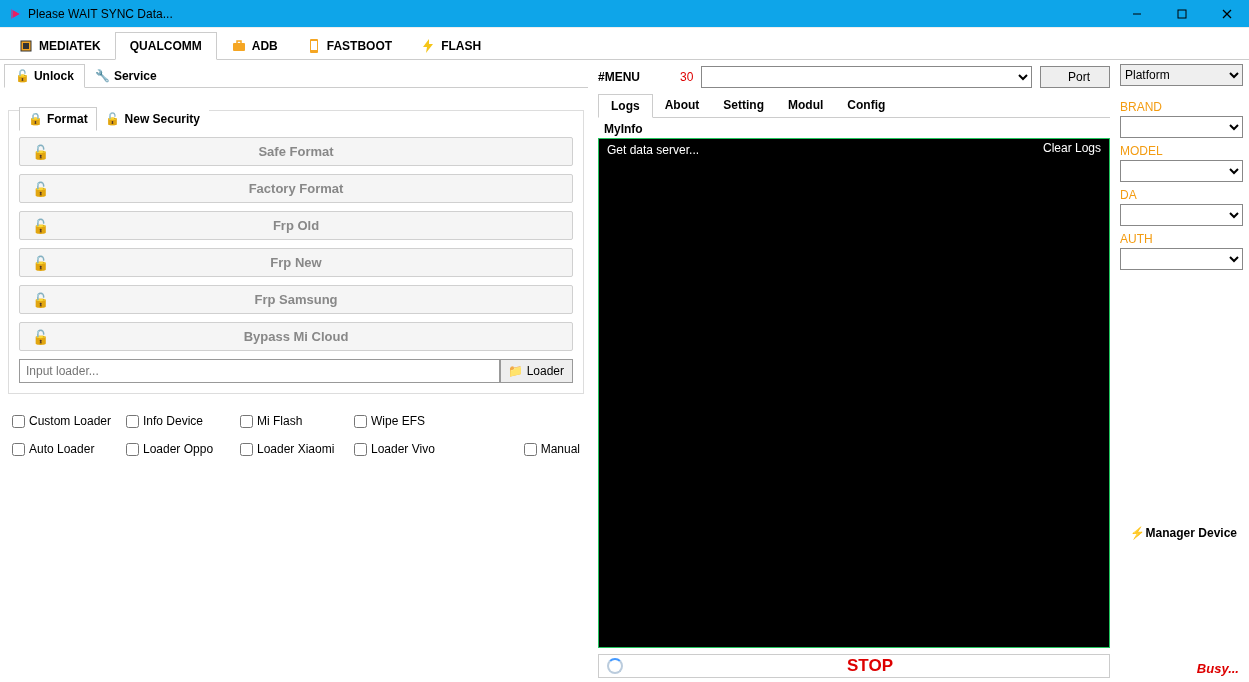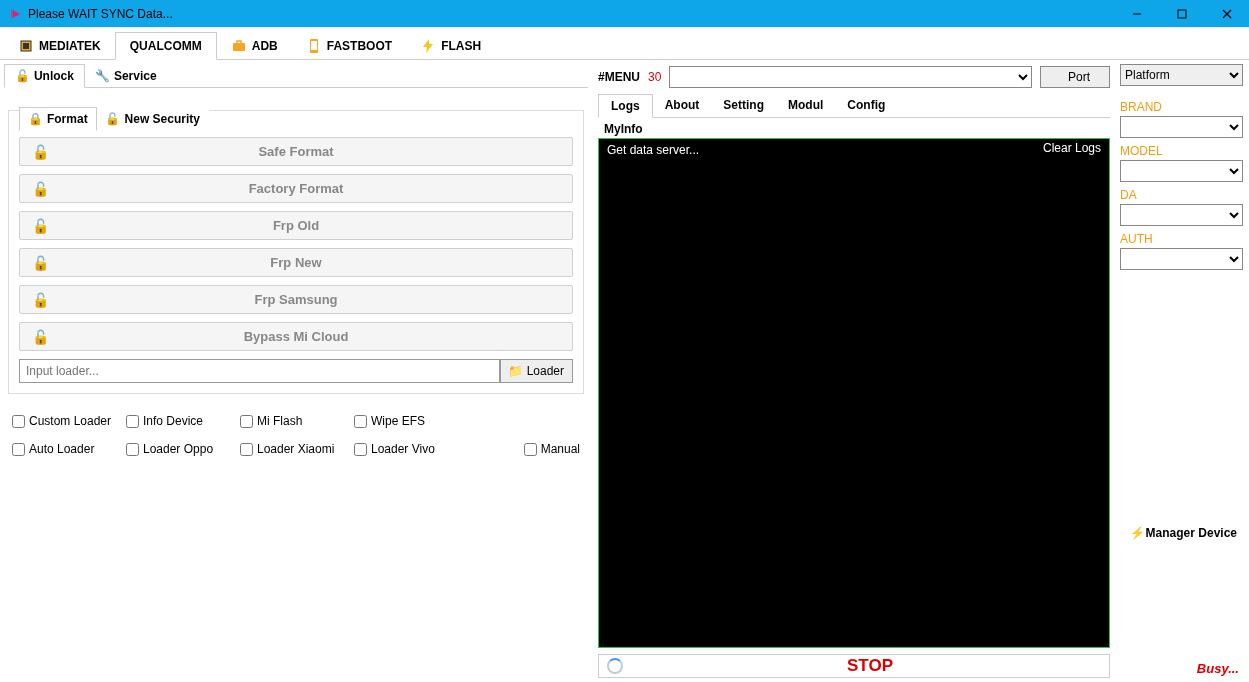--- a/index.html
+++ b/index.html
@@ -45,21 +45,21 @@
 .loaderbtn { border:1px solid #999; background:#eee; padding:2px 8px; font-size:12px; display:flex; align-items:center; gap:3px; cursor:pointer; }
 
 
 .checks { margin:20px 8px; display:grid; grid-template-columns: repeat(4, 110px) 1fr auto; row-gap:14px; column-gap:4px; font-size:12px; }
 .chk { display:flex; align-items:center; gap:4px; white-space:nowrap; }
 .chk input { width:13px; height:13px; }
 
 
 .midtop { display:flex; align-items:center; gap:8px; height:26px; margin-bottom:4px; }
 .menulabel { font-weight:bold; font-size:12px; }
-.counter { color:#d00; font-size:12px; }
+.counter { color:#d00; font-size:12px;margin-left:32px; }
 .device-select { flex:1; height:22px; border:1px solid #888; font-size:12px; background:#fff; }
 .portbtn { height:22px; width:70px; border:1px solid #888; background:#eee; font-size:12px; cursor:pointer;padding-left:8px; }
 
 
 .logtabs { display:flex; border-bottom:1px solid #ccc; }
 .logtab { padding:4px 12px; font-weight:bold; font-size:12px; cursor:pointer; margin-bottom:-1px; }
 .logtab.active { border:1px solid #ccc; border-bottom:1px solid #fff; background:#fff; }
 
 .myinfo { font-weight:bold; font-size:12px; margin:4px 0 2px 6px; }
 .logbox { flex:1; min-height:0; background:#000; color:#fff; font-size:12px; padding:4px 8px; position:relative; border:1px solid #22c55e; }

